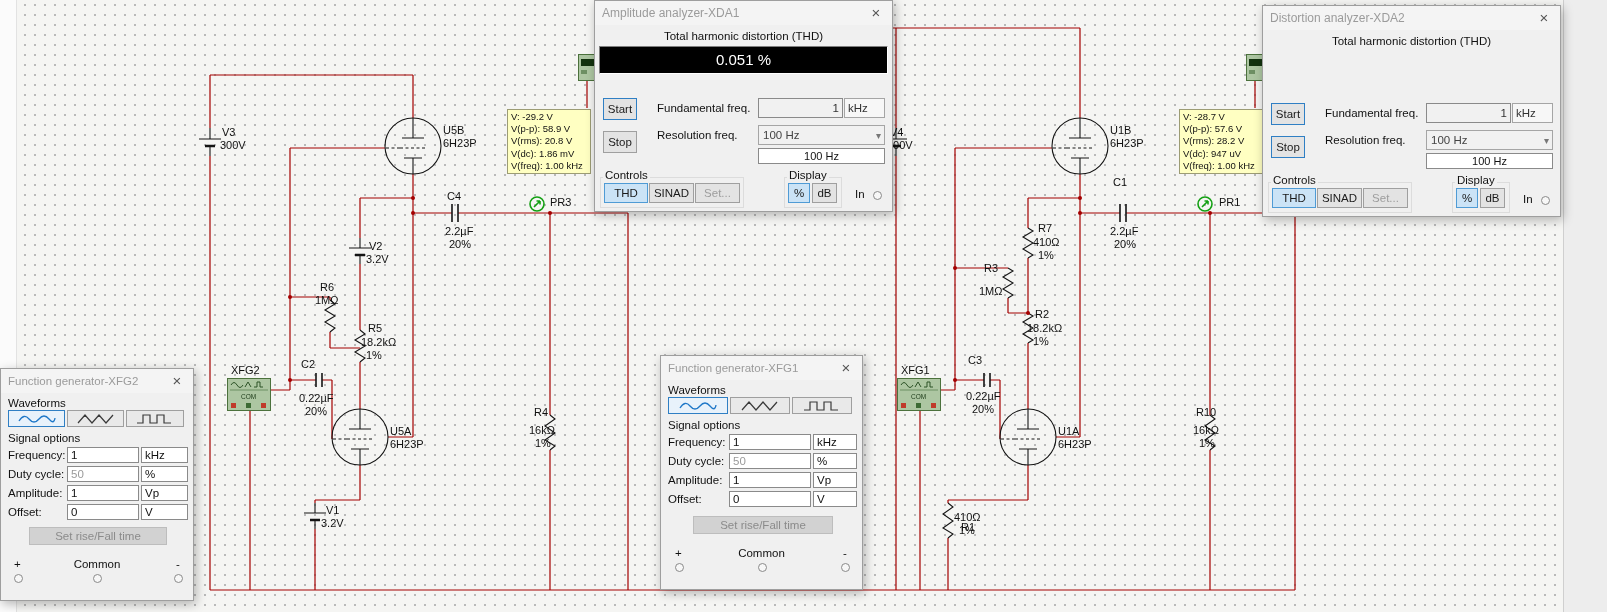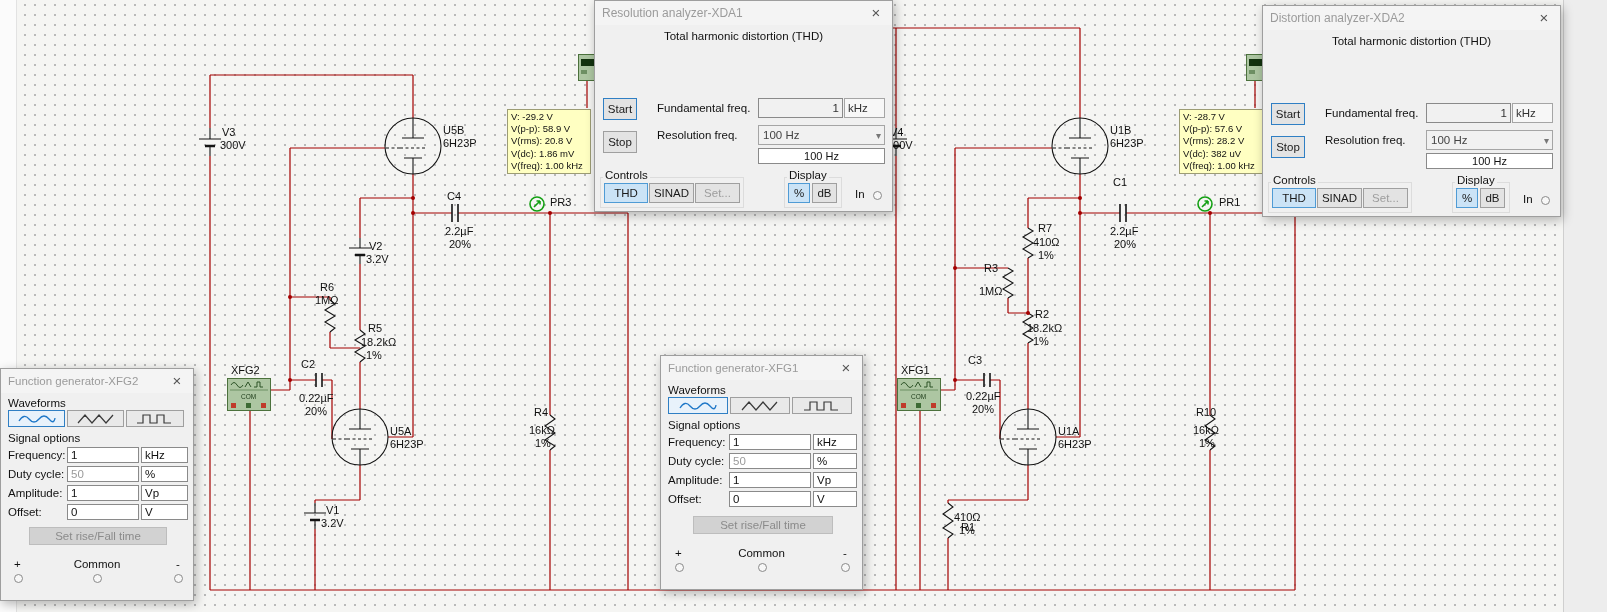--- a/index.html
+++ b/index.html
@@ -218,30 +218,31 @@
     <div>V: -29.2 V</div>
     <div>V(p-p): 58.9 V</div>
     <div>V(rms): 20.8 V</div>
     <div>V(dc): 1.86 mV</div>
     <div>V(freq): 1.00 kHz</div>
   </div>
   <div class="tooltip" style="left:1179px;top:109px">
     <div>V: -28.7 V</div>
     <div>V(p-p): 57.6 V</div>
     <div>V(rms): 28.2 V</div>
-    <div>V(dc): 382 uV</div>
+    <div>V(dc): 947 uV</div>
     <div>V(freq): 1.00 kHz</div>
   </div>
 
   <div class="window" style="left:594px;top:0;width:299px;height:212px">
     <div class="titlebar">
-      <span>Resolution analyzer-XDA1</span>
+      <span>Amplitude analyzer-XDA1</span>
       <span class="close">×</span>
     </div>
     <div class="lblc" style="top:29px">Total harmonic distortion (THD)</div>
+    <div class="blackdisp" style="left:4px;top:45px;width:289px;height:28px;line-height:25px">0.051 %</div>
     <button class="btn def" style="left:8px;top:97px;width:34px;height:22px">Start</button>
     <button class="btn" style="left:8px;top:130px;width:34px;height:22px">Stop</button>
     <div class="lbl" style="left:62px;top:101px">Fundamental freq.</div>
     <input class="field dim" style="left: 163px; top: 97px; width: 85px; height: 20px; text-align: right;" readonly="" value="1">
     <div class="unit" style="left:249px;top:97px;width:41px;height:20px">kHz</div>
     <div class="lbl" style="left:62px;top:128px">Resolution freq.</div>
     <div class="ddown" style="left:163px;top:124px;width:127px;height:20px">
       <span>100 Hz</span>
       <span class="chev">▾</span>
     </div>

